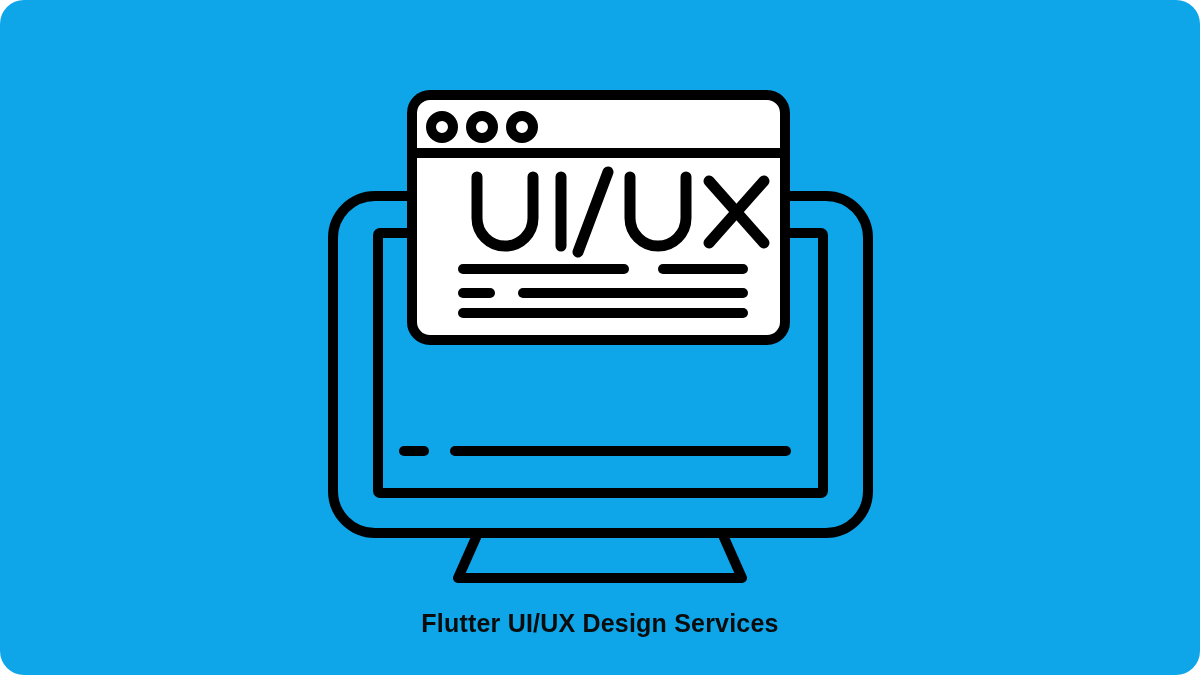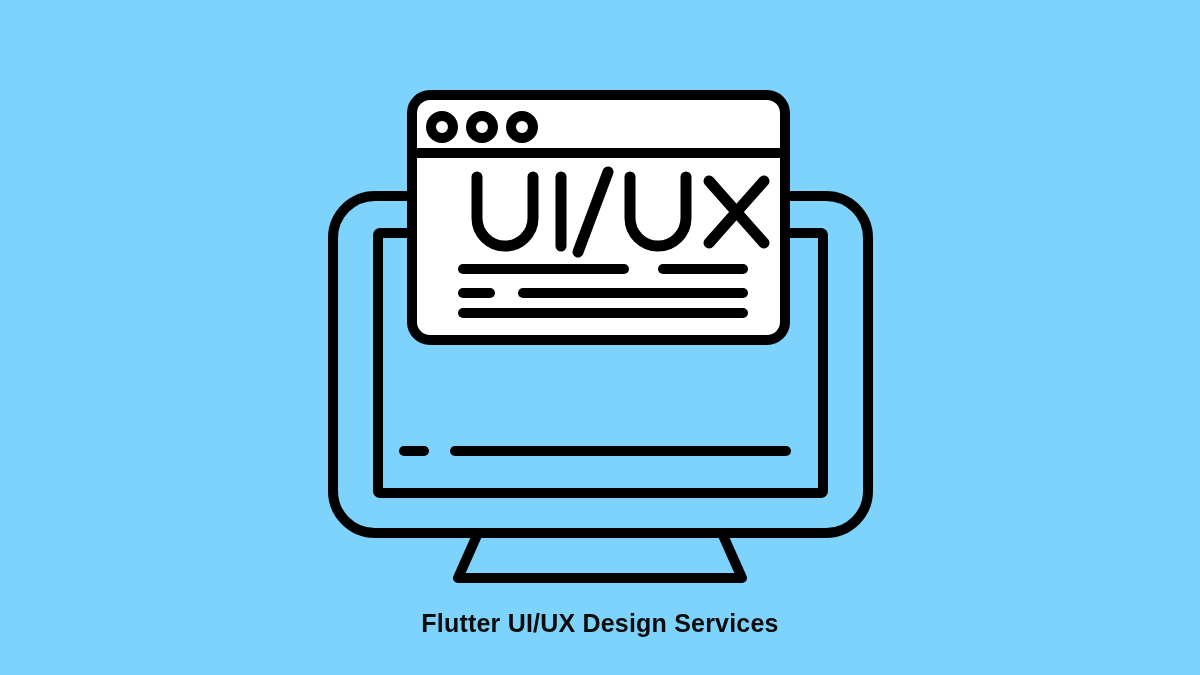--- a/index.html
+++ b/index.html
@@ -10,21 +10,22 @@
   body {
     width: 1200px;
     height: 675px;
     font-family: "Liberation Sans", sans-serif;
     overflow: hidden;
   }
   .page {
     position: relative;
     width: 1200px;
     height: 675px;
-    background: #7dd3fc;
+    background: #0ea5e9;
+    border-radius: 24px;
   }
   .illustration-wrap {
     position: absolute;
     left: 0;
     top: 0;
     width: 1200px;
     height: 675px;
   }
   svg.artwork {
     display: block;

